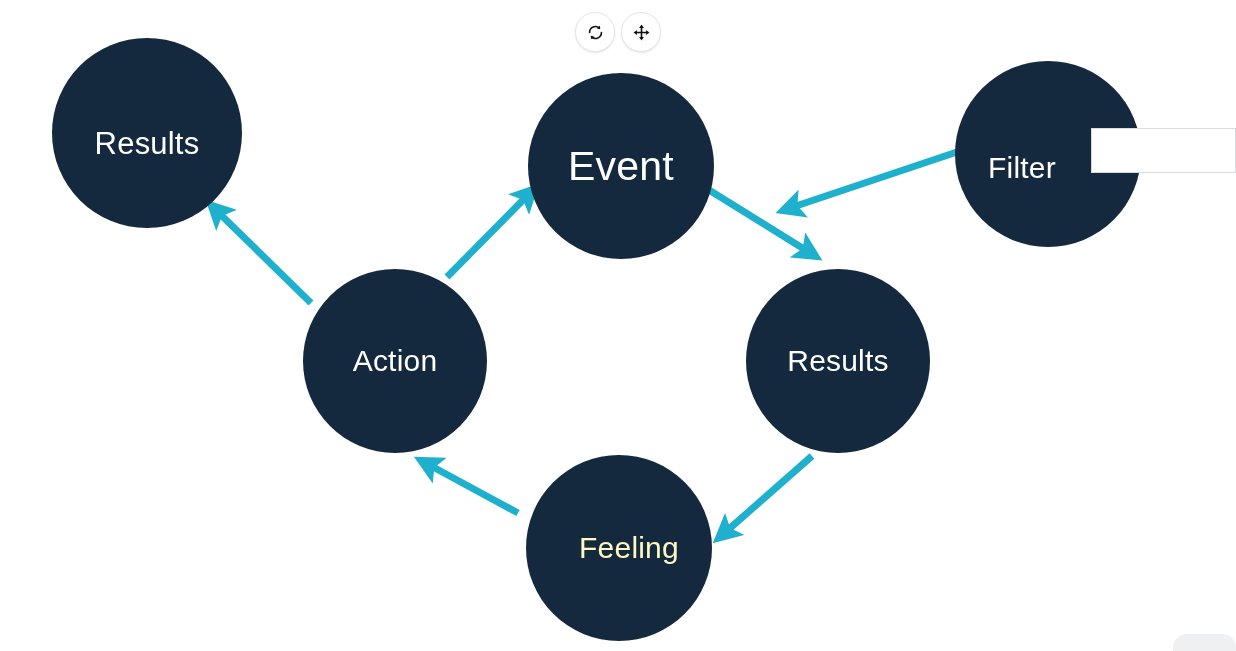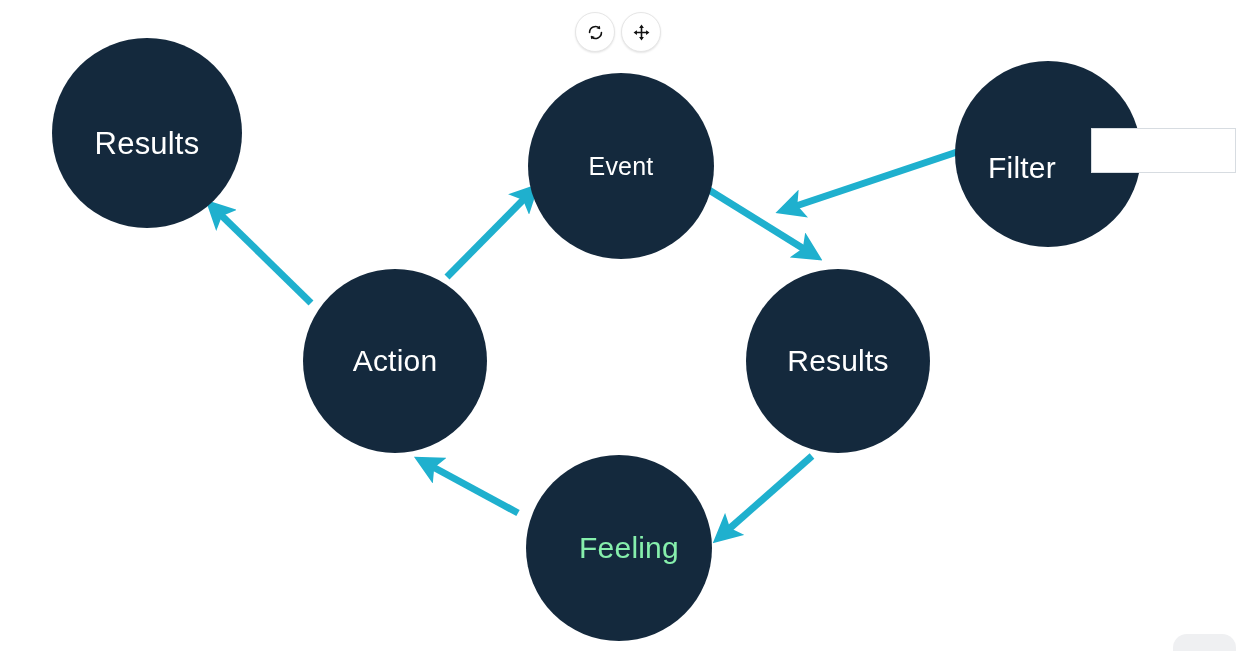--- a/index.html
+++ b/index.html
@@ -70,21 +70,21 @@
   .node-label {
     color: #ffffff;
     font-size: 30px;
     font-weight: 500;
     letter-spacing: 0.2px;
     line-height: 1;
     white-space: nowrap;
     user-select: none;
   }
   .node.is-results .node-label { font-size: 31px; margin-top: 20px; }
-  .node.is-event   .node-label { font-size: 25px; }
+  .node.is-event   .node-label { font-size: 41px; }
   .node.is-filter  .node-label { font-size: 30px; position: relative; left: -26px; margin-top: 28px; }
   .node.is-action  .node-label { font-size: 30px; }
   .node.is-meaning .node-label { font-size: 30px; }
   .node.is-feeling .node-label { font-size: 30px; }
 
   
   .notch-panel {
     position: absolute;
     background: #ffffff;
     border: 1px solid #d7dce1;
@@ -157,21 +157,21 @@
       <div class="node is-filter" style="left: 955px; top: 61px; width: 186px; height: 186px; background: rgb(20, 41, 61);">
         <span class="node-label" style="color: rgb(255, 255, 255);">Filter</span>
       </div>
       <div class="node is-action" style="left: 303px; top: 269px; width: 184px; height: 184px; background: rgb(20, 41, 61);">
         <span class="node-label" style="color: rgb(255, 255, 255);">Action</span>
       </div>
       <div class="node is-meaning" style="left: 746px; top: 269px; width: 184px; height: 184px; background: rgb(20, 41, 61);">
         <span class="node-label" style="color: rgb(255, 255, 255);">Results</span>
       </div>
       <div class="node is-feeling" style="left: 526px; top: 455px; width: 186px; height: 186px; background: rgb(20, 41, 61);">
-        <span class="node-label" style="color: #86efac; margin-left: 20px;">Feeling</span>
+        <span class="node-label" style="color: #fef9c3; margin-left: 20px;">Feeling</span>
       </div>
     </div>
 
   <div class="notch-panel" style="left: 1091px; top: 128px; width: 145px; height: 45px;"></div>
 
   <div class="corner-panel" style="left: 1173px; top: 634px; width: 63px; height: 17px;"></div>
 
 </div>
 
 </body></html>

